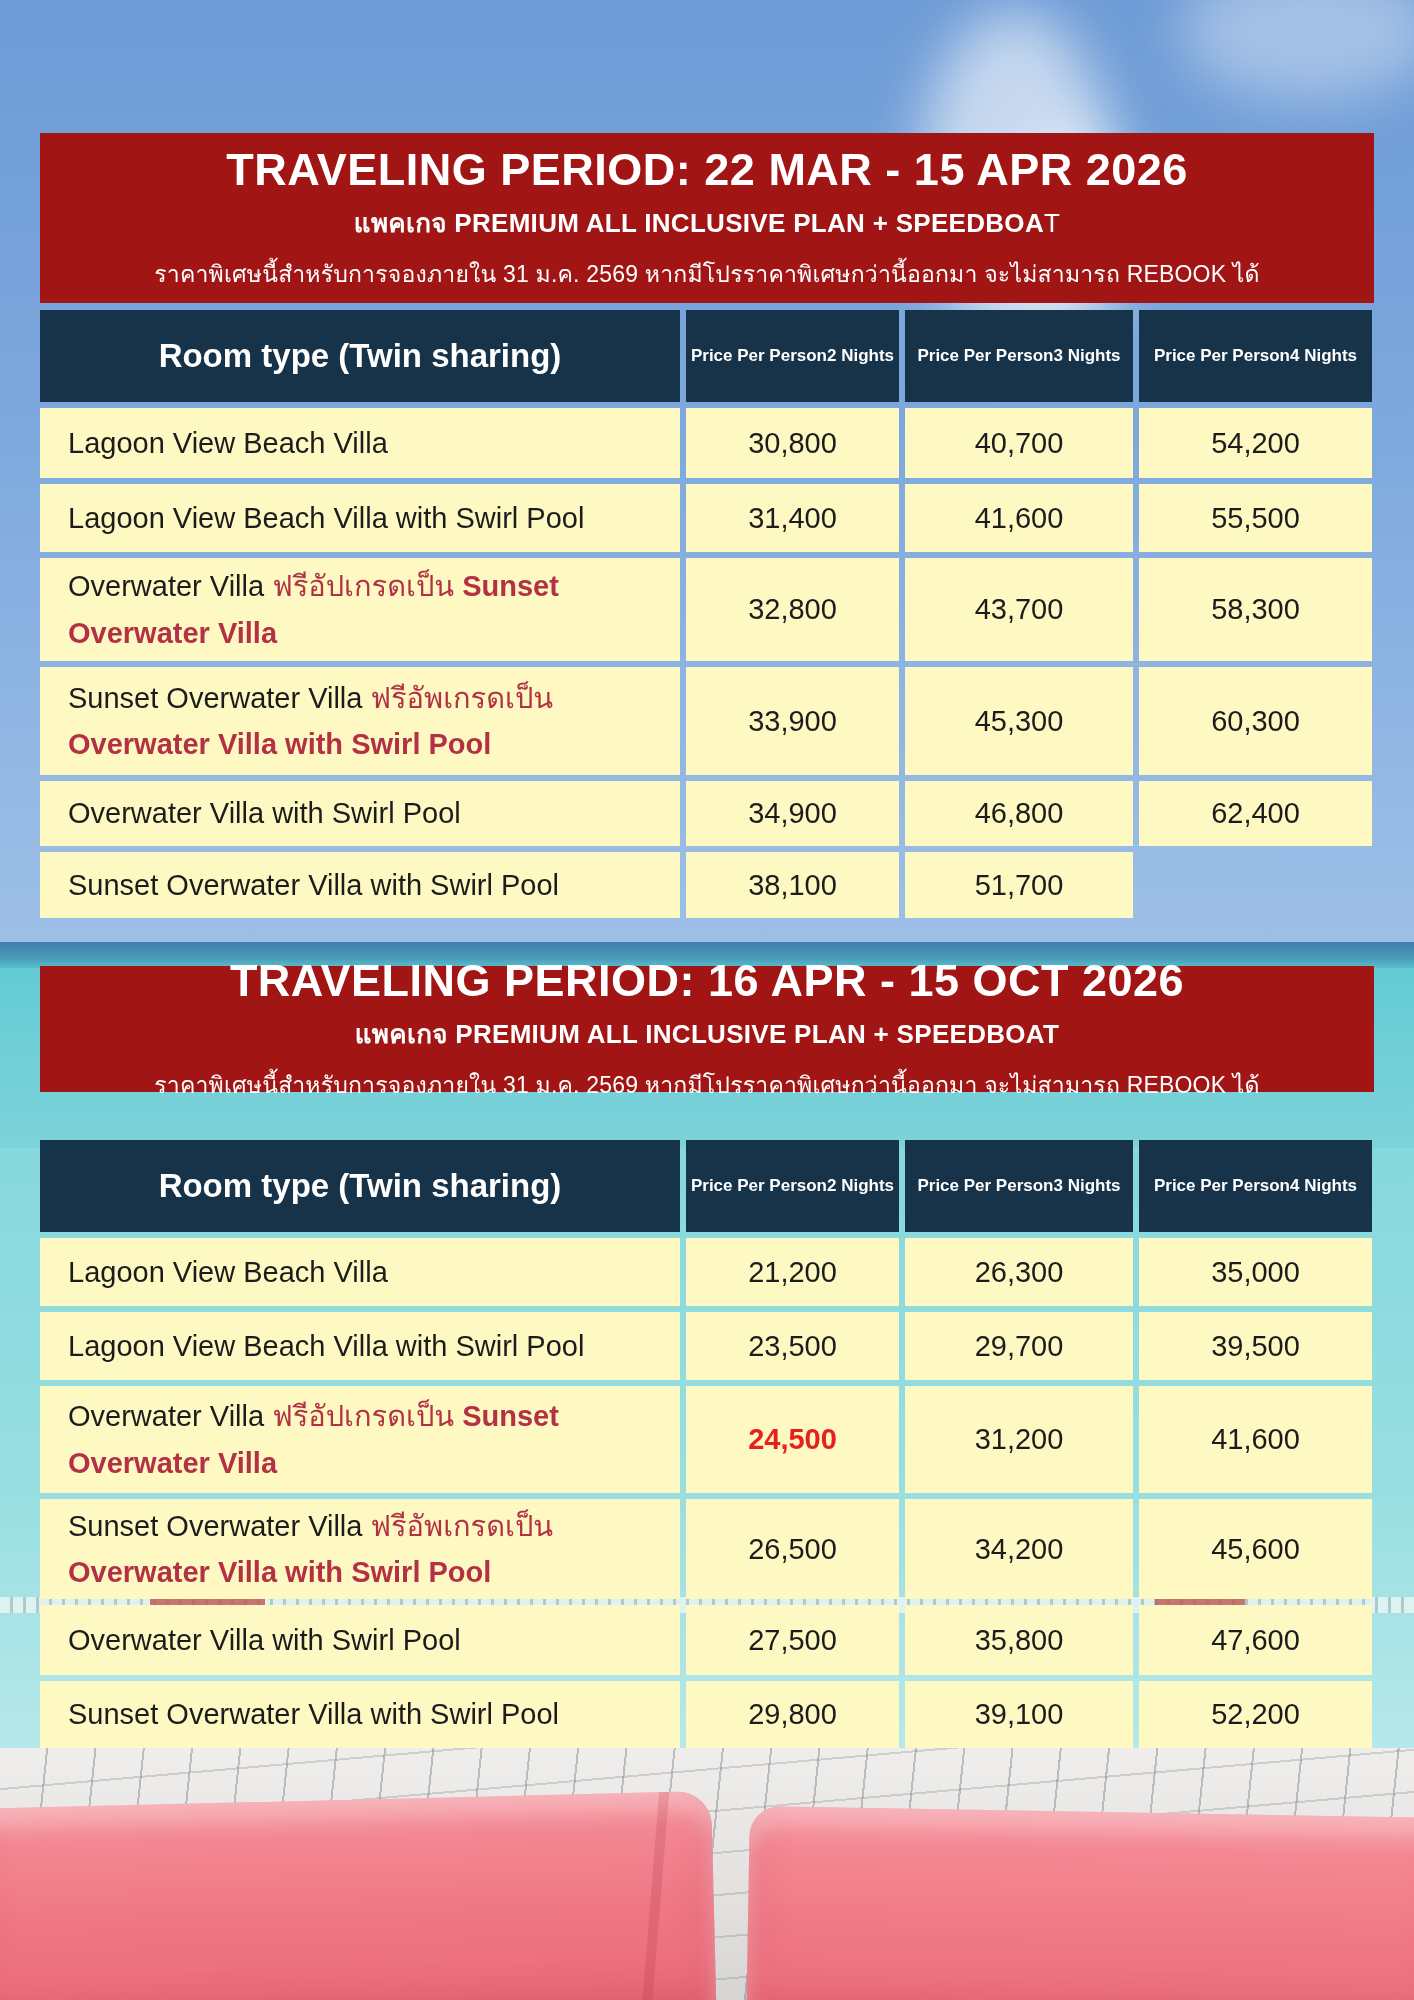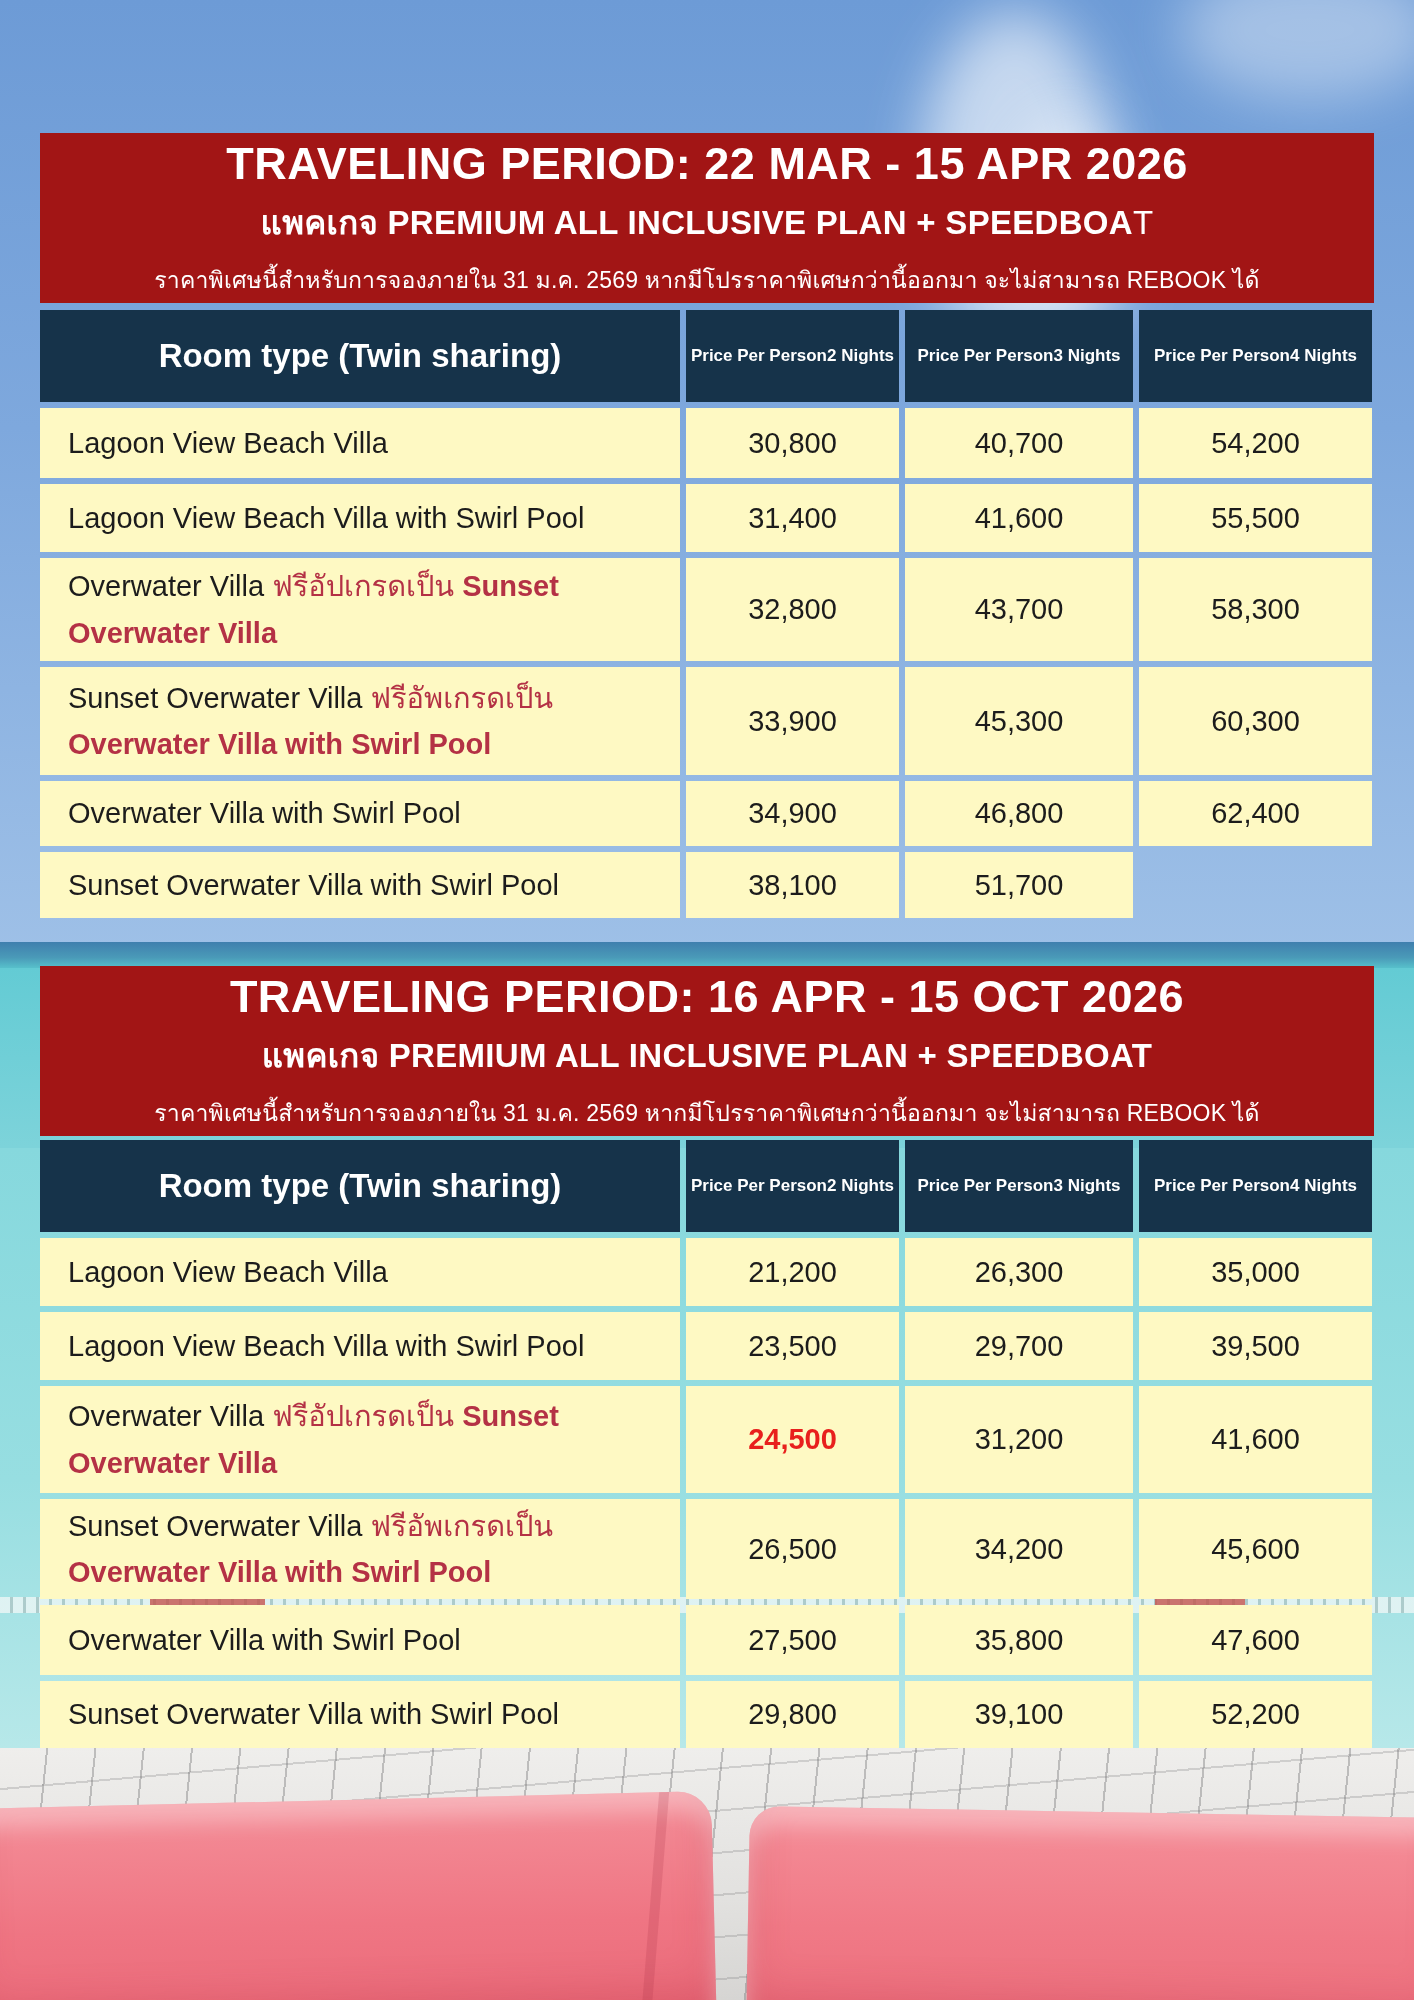--- a/index.html
+++ b/index.html
@@ -34,23 +34,23 @@
     background:linear-gradient(180deg,#f branche); background:linear-gradient(180deg,#f48e98 0%,#ef7583 55%,#ea6a79 100%); transform:rotate(-1.4deg); }
   .lounger.left::after { content:""; position:absolute; right:54px; top:0; width:10px; height:100%;
     background:rgba(160,40,60,.18); transform:skewX(-6deg); }
   .lounger.right { left:748px; top:1812px; width:700px; height:220px; border-radius:30px 26px 0 0;
     background:linear-gradient(180deg,#f58f99 0%,#f07986 55%,#ec6e7c 100%); transform:rotate(1deg); }
 
   
   .banner { position:absolute; left:40px; width:1334px; background:#a21515; color:#ffffff;
     display:flex; flex-direction:column; align-items:center; justify-content:center; text-align:center; }
   .banner.b1 { top:133px; height:170px; }
-  .banner.b2 { top:966px; height:170px; }
+  .banner.b2 { top:966px; height:126px; }
   .banner-title { font-size:45px; font-weight:700; letter-spacing:.5px; line-height:1.15; }
-  .banner-sub { font-size:33px; font-weight:700; letter-spacing:.3px; margin-top:6px; }
+  .banner-sub { font-size:26px; font-weight:700; letter-spacing:.3px; margin-top:6px; }
   .banner-sub .tail { font-weight:400; }
   .banner-note { font-size:23px; font-weight:400; margin-top:13px; letter-spacing:.2px; }
 
   
   .ptable { position:absolute; left:40px; width:1334px; display:grid;
     grid-template-columns:640px 213px 228px 233px; gap:6px; }
   .ptable.t1 { top:310px; grid-template-rows:92px 70px 68px 103px 108px 65px 66px; }
   .ptable.t2 { top:1140px; grid-template-rows:92px 68px 68px 107px 100px 70px 67px; }
   .cell { background:#fef9c3; display:flex; align-items:center; }
   .cell.head { background:#16334a; color:#ffffff; justify-content:center; text-align:center; }

